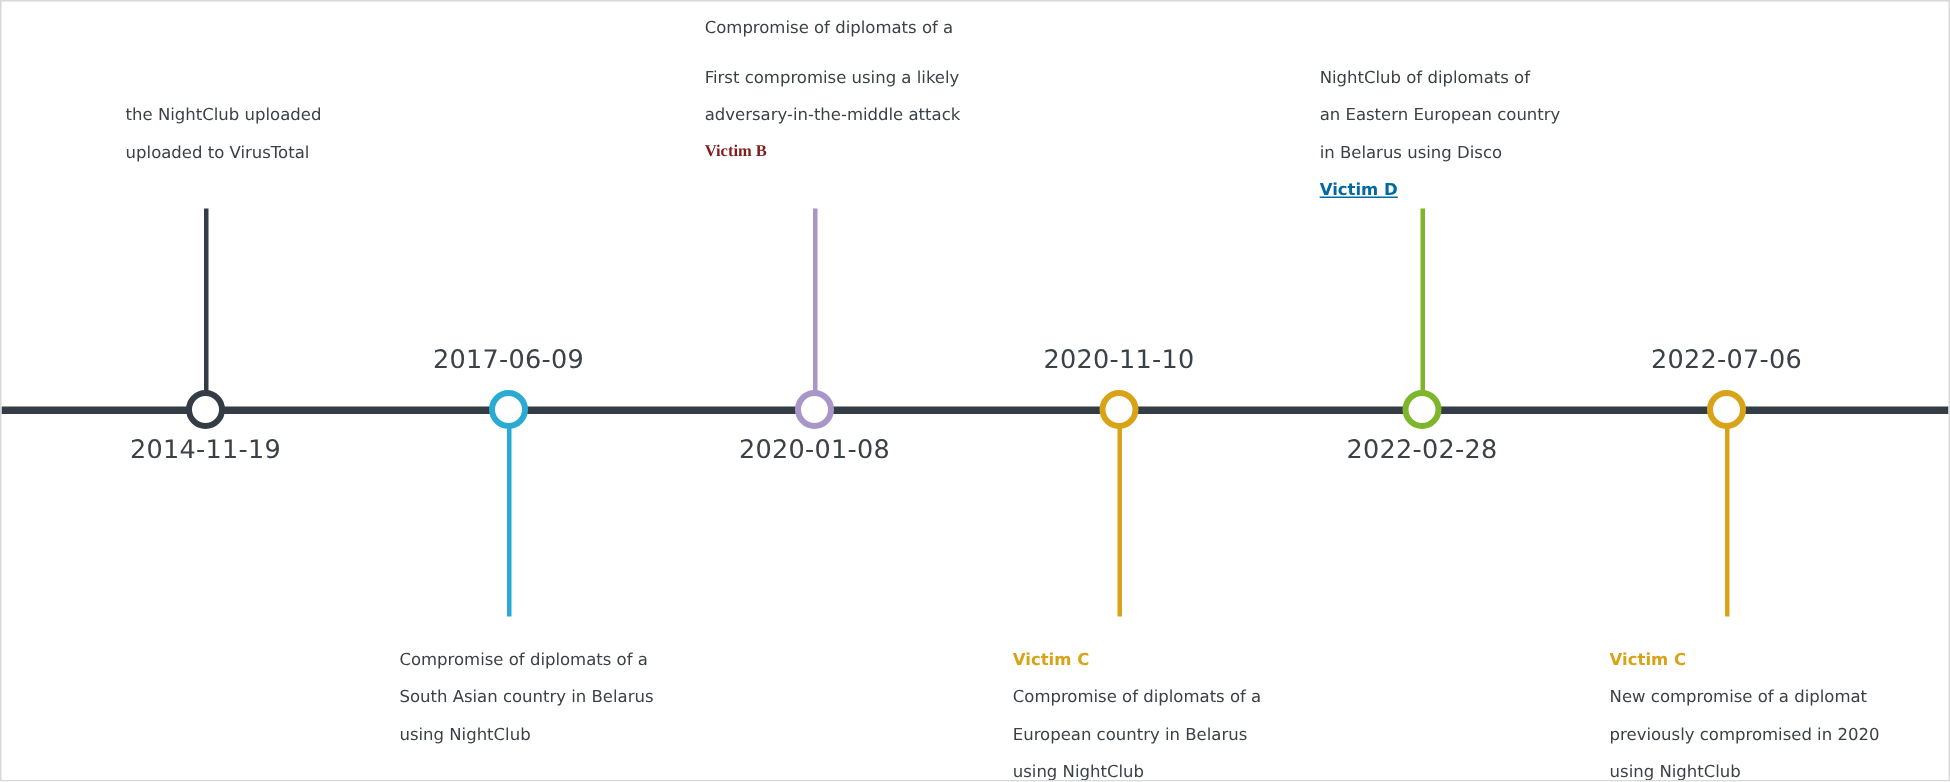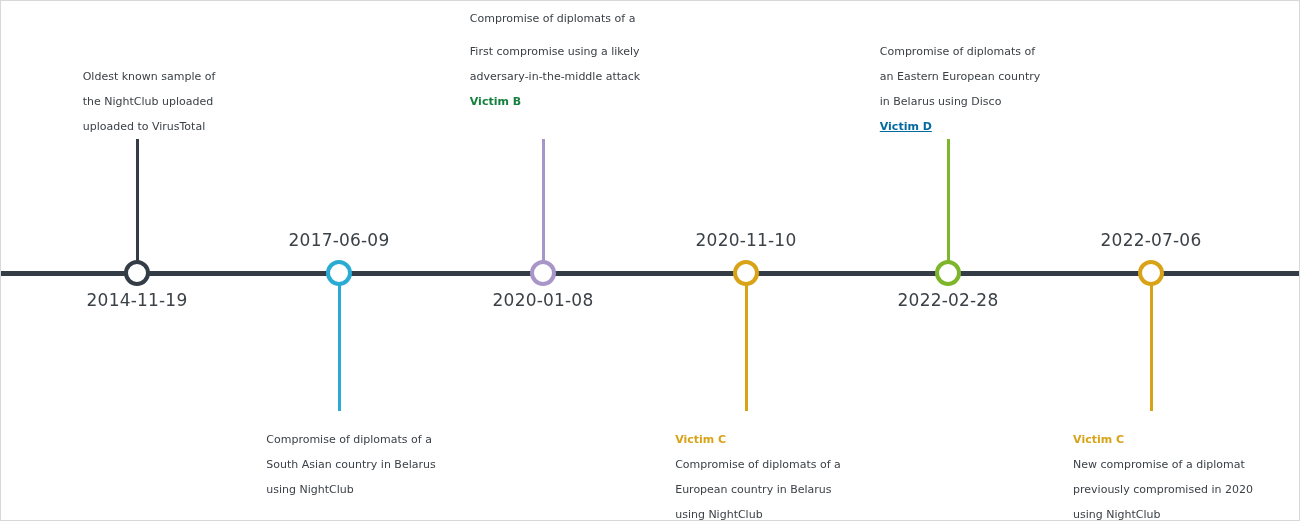--- a/index.html
+++ b/index.html
@@ -102,21 +102,20 @@
 <div id="timeline-figure">
 
   <div class="axis-line"></div>
 
   <div id="events-layer">
       <div class="event" style="left: 136px;">
         <div class="stem up" style="background: rgb(52, 61, 70); height: 132px;"></div>
         <div class="marker" style="border-color: rgb(52, 61, 70);"></div>
         <div class="date below">2014-11-19</div>
         <div class="caption" style="bottom: auto; top: 63px;">
-          <span class="line">Oldest known sample of</span>
           <span class="line">the NightClub uploaded</span>
           <span class="line">uploaded to VirusTotal</span>
         </div>
       </div>
       <div class="event" style="left: 338px;">
         <div class="stem down" style="background: rgb(41, 171, 212); height: 138px;"></div>
         <div class="marker" style="border-color: rgb(41, 171, 212);"></div>
         <div class="date above">2017-06-09</div>
         <div class="caption" style="top: 426px;">
           <span class="line">Compromise of diplomats of a</span>
@@ -126,40 +125,40 @@
       </div>
       <div class="event" style="left: 542px;">
         <div class="stem up" style="background: rgb(169, 150, 200); height: 132px;"></div>
         <div class="marker" style="border-color: rgb(169, 150, 200);"></div>
         <div class="date below">2020-01-08</div>
         <div class="caption" style="bottom: auto; top: 5px;">
           <span class="line">Compromise of diplomats of a</span>
           <span class="gap"></span>
           <span class="line">First compromise using a likely</span>
           <span class="line">adversary-in-the-middle attack</span>
-          <span class="victim" style="color: #15803d;">Victim B</span>
+          <span class="victim" style="color: #7f1d1d; font-family: Liberation Serif, serif;">Victim B</span>
         </div>
       </div>
       <div class="event" style="left: 745px;">
         <div class="stem down" style="background: rgb(217, 163, 24); height: 138px;"></div>
         <div class="marker" style="border-color: rgb(217, 163, 24);"></div>
         <div class="date above">2020-11-10</div>
         <div class="caption" style="top: 426px;">
           <span class="victim" style="color: rgb(217, 163, 24);">Victim C</span>
           <span class="line">Compromise of diplomats of a</span>
           <span class="line">European country in Belarus</span>
           <span class="line">using NightClub</span>
         </div>
       </div>
       <div class="event" style="left: 947px;">
         <div class="stem up" style="background: rgb(125, 181, 43); height: 132px;"></div>
         <div class="marker" style="border-color: rgb(125, 181, 43);"></div>
         <div class="date below">2022-02-28</div>
         <div class="caption" style="bottom: auto; top: 38px;">
-          <span class="line">Compromise of diplomats of</span>
+          <span class="line">NightClub of diplomats of</span>
           <span class="line">an Eastern European country</span>
           <span class="line">in Belarus using Disco</span>
           <span class="victim" style="color: #0369a1; text-decoration: underline;">Victim D</span>
         </div>
       </div>
       <div class="event" style="left: 1150px;">
         <div class="stem down" style="background: rgb(217, 163, 24); height: 138px;"></div>
         <div class="marker" style="border-color: rgb(217, 163, 24);"></div>
         <div class="date above">2022-07-06</div>
         <div class="caption" style="top: 426px;">

